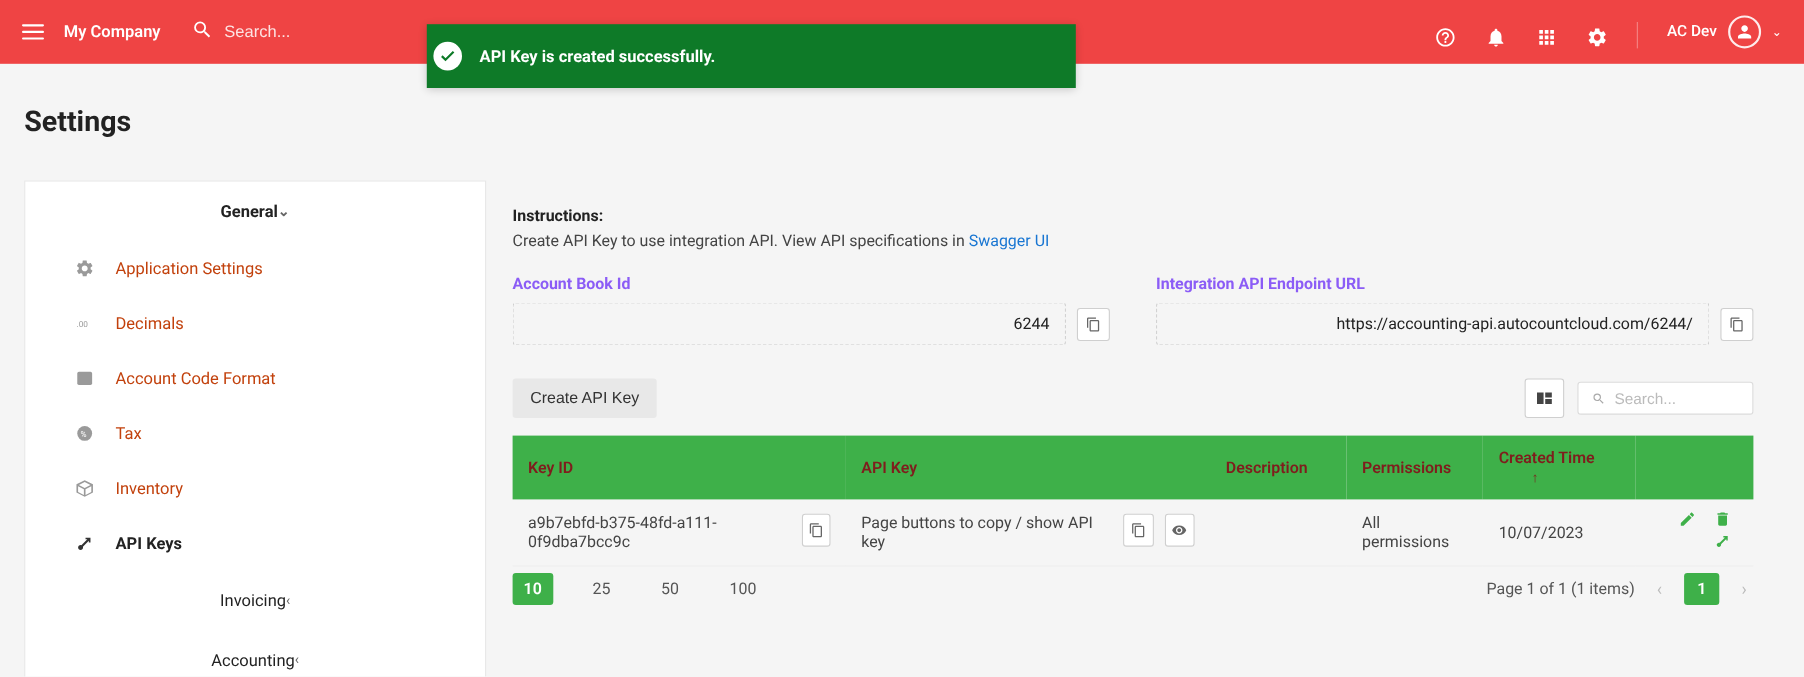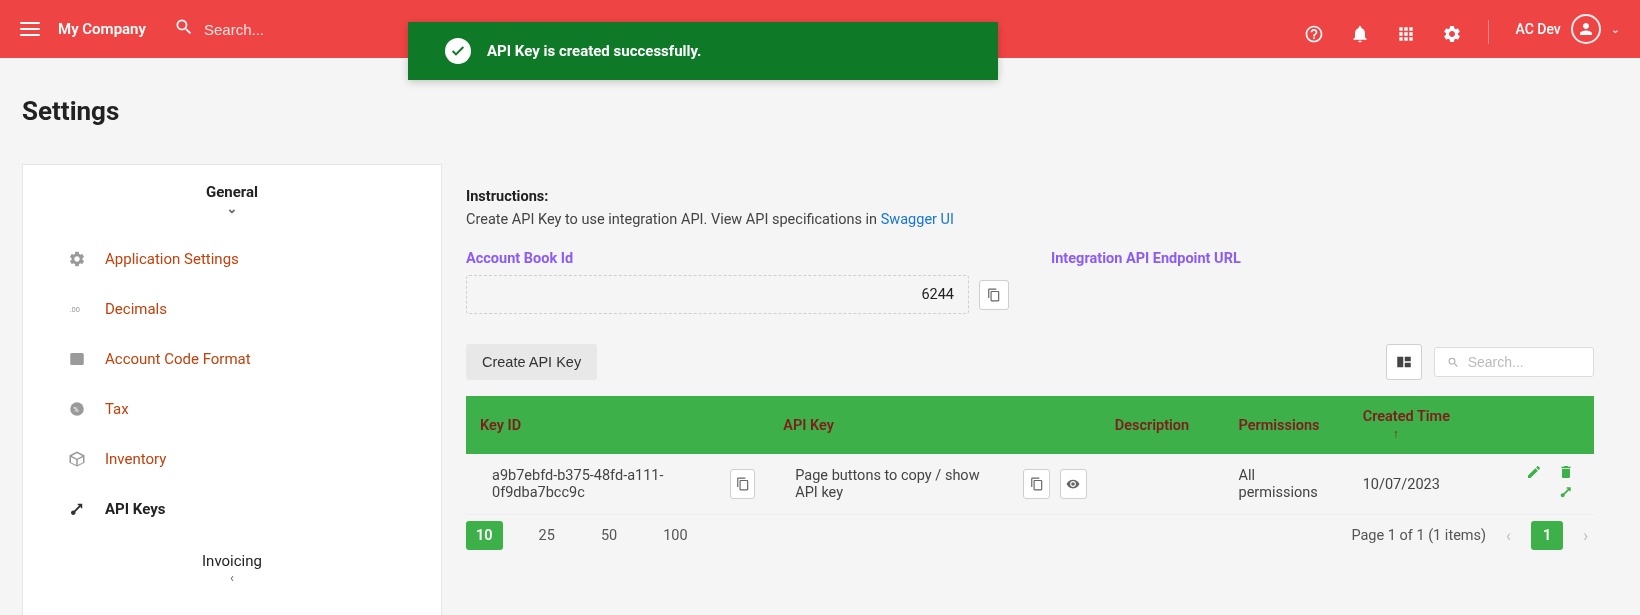--- a/index.html
+++ b/index.html
@@ -40,24 +40,24 @@
   .avatar {
     width: 30px; height: 30px; border-radius: 50%;
     border: 2px solid rgba(255,255,255,0.9);
     display:flex; align-items:center; justify-content:center;
   }
   .avatar svg { width:18px; height:18px; fill:white; }
   .chev { font-size: 11px; }
 
   .toast {
     position: absolute;
-    top: 22px; left: 408px;
+    top: 22px; left: 388px;
     background: #0e7a28;
     color: white;
-    padding: 16px 37px;
+    padding: 16px 6px;
     display:flex; align-items:center; gap: 16px;
     font-weight:700; font-size:15px;
     box-shadow: 0 2px 8px rgba(0,0,0,0.2);
     width: 590px;
   }
   .toast .check {
     width: 26px; height: 26px; border-radius:50%;
     background: white; display:flex; align-items:center; justify-content:center;
   }
   .toast .check svg { width:16px; height:16px; stroke:#0e7a28; stroke-width:3; fill:none; }
@@ -65,21 +65,21 @@
   .page { padding: 38px 22px 0 22px; }
   .page-title { font-size: 26px; font-weight: 700; color:#222; margin-bottom: 38px; }
 
   .layout { display:flex; gap: 0; align-items:flex-start; }
 
   .sidebar {
     width: 420px; background:white; border:1px solid #e6e6e6;
   }
   .side-section {
     padding: 18px 22px; display:flex; align-items:center; justify-content:center;
-    cursor:pointer; font-size:15px; color:#222;flex-direction:column;
+    cursor:pointer; font-size:15px; color:#222;
   }
   .side-section.bold { font-weight:700; }
   .side-section .arr { color:#666; font-size:13px; }
   .side-item {
     padding: 16px 22px 16px 44px; display:flex; align-items:center; gap:18px;
     color:#c2410c; font-size:15px; cursor:pointer;
   }
   .side-item.active { color:#222; font-weight:700; }
   .side-item .sicon { width:20px; display:flex; align-items:center; justify-content:center; }
   .side-item .sicon svg { width:18px; height:18px; fill:#9a9a9a; }
@@ -125,21 +125,21 @@
     border:none; outline:none; font-size:14px; width:100%; color:#555;
   }
   .table-search input::placeholder { color:#bbb; }
 
   table.grid { width:100%; border-collapse:collapse; font-size:14.5px; }
   table.grid th {
     background:#3eb049; color:#7f1d1d; text-align:left; font-weight:600;
     padding:12px 14px;
   }
   table.grid td { padding:10px 14px; color:#444; border-bottom:1px solid #eee; }
-  .cell-flex { display:flex; align-items:center; gap:10px;margin-left:12px; }
+  .cell-flex { display:flex; gap:10px; }
   .sort-arrow { font-size:12px; margin-left:30px; }
   .action-ico { cursor:pointer; display:inline-flex; margin:0 6px; }
   .action-ico svg { width:16px; height:16px; }
   .green svg { fill:#3eb049; }
 
   .pager { display:flex; align-items:center; gap:20px; margin-top:6px; font-size:14.5px; color:#555;}
   .page-size { display:flex; gap:26px; }
   .page-size span { cursor:pointer; padding:6px 10px; border-radius:3px; }
   .page-size span.active { background:#3eb049; color:white; font-weight:600; }
   .pager .right { margin-left:auto; display:flex; align-items:center; gap:14px; }
@@ -291,20 +291,28 @@
             <div class="field-input">6244</div>
             <div class="copy-btn-sm">
               <svg viewBox="0 0 24 24">
                   <path d="M16 1H4c-1.1 0-2 .9-2 2v14h2V3h12V1zm3 4H8c-1.1 0-2 .9-2 2v14c0 1.1.9 2 2 2h11c1.1 0 2-.9 2-2V7c0-1.1-.9-2-2-2zm0 16H8V7h11v14z"></path>
                 </svg>
             </div>
           </div>
         </div>
         <div class="field">
           <div class="field-label">Integration API Endpoint URL</div>
+          <div class="field-row">
+            <div class="field-input">https://accounting-api.autocountcloud.com/6244/</div>
+            <div class="copy-btn-sm">
+              <svg viewBox="0 0 24 24">
+                  <path d="M16 1H4c-1.1 0-2 .9-2 2v14h2V3h12V1zm3 4H8c-1.1 0-2 .9-2 2v14c0 1.1.9 2 2 2h11c1.1 0 2-.9 2-2V7c0-1.1-.9-2-2-2zm0 16H8V7h11v14z"></path>
+                </svg>
+            </div>
+          </div>
         </div>
       </div>
 
       <div class="toolbar">
         <button class="btn">Create API Key</button>
         <div class="spacer"></div>
         <div class="cols-btn">
           <svg viewBox="0 0 24 24">
               <path d="M3 5h8v14H3V5zm10 0h8v6h-8V5zm0 8h8v6h-8v-6z"></path>
             </svg>

